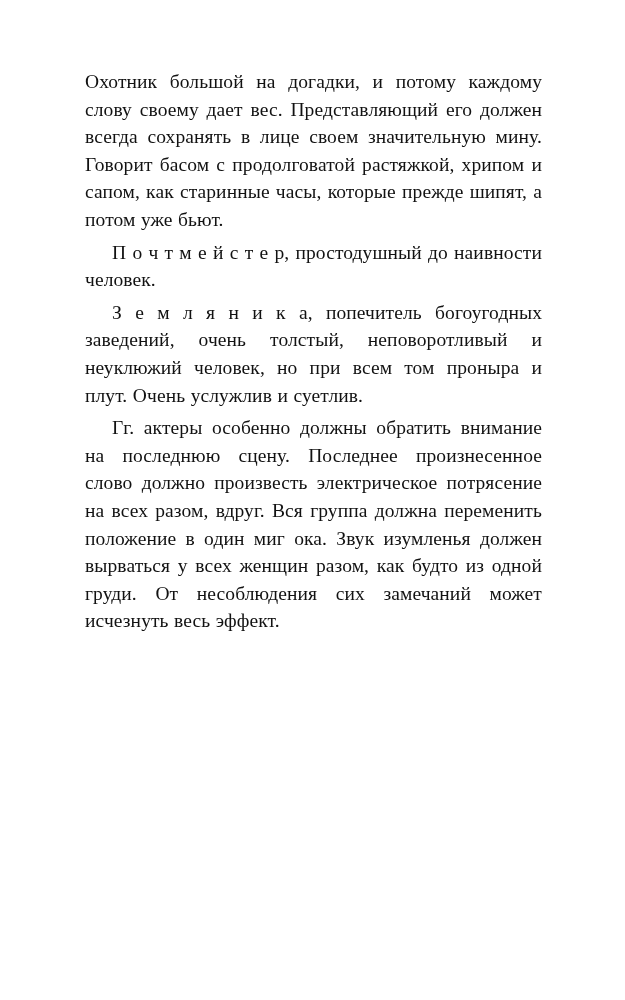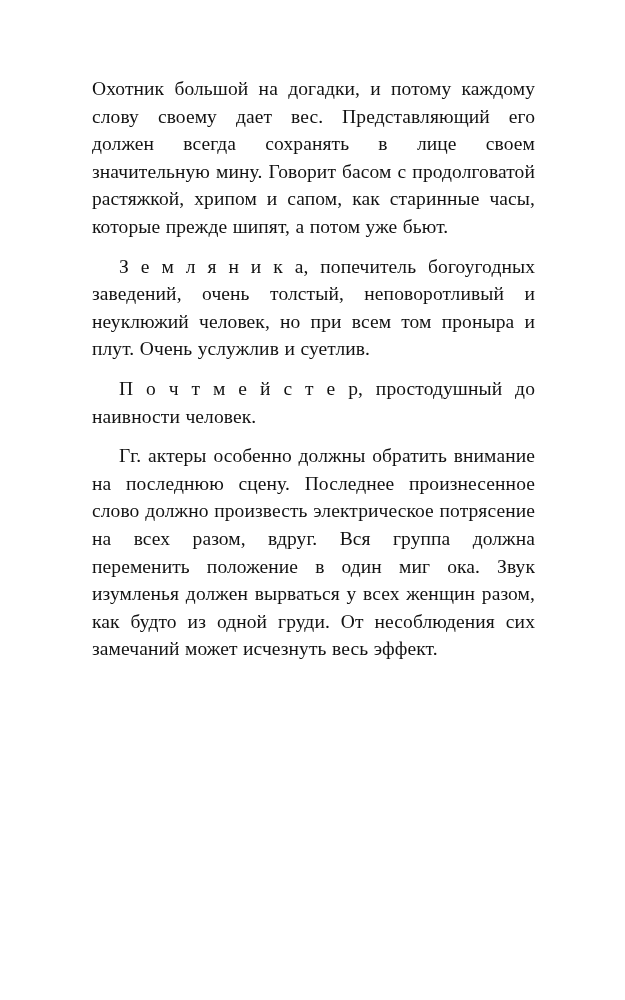--- a/index.html
+++ b/index.html
@@ -15,32 +15,32 @@
     font-family: "Liberation Serif", serif;
   }
   .book-page {
     position: absolute;
     top: 63px;
     left: 80px;
     width: 467px;
     color: #121212;
   }
   .para {
-    margin: 12px;
+    margin: 5px;
     font-size: 19.5px;
     line-height: 27.6px;
     text-align: justify;
     letter-spacing: 0.1px;
     word-spacing: 0.5px;
   }
   .para.indent {
     text-indent: 27px;
   }
 </style>
 </head>
 <body>
 
 <div class="book-page">
   <p class="para">Охотник большой на догадки, и потому каждому слову своему дает вес. Представляющий его должен всегда сохранять в лице своем значительную мину. Говорит басом с продолговатой растяжкой, хрипом и сапом, как старинные часы, которые прежде шипят, а потом уже бьют.</p>
+  <p class="para indent">П о ч т м е й с т е р, простодушный до наивности человек.</p>
   <p class="para indent">З е м л я н и к а, попечитель богоугодных заведений, очень толстый, неповоротливый и неуклюжий человек, но при всем том проныра и плут. Очень услужлив и суетлив.</p>
-  <p class="para indent">П о ч т м е й с т е р, простодушный до наивности человек.</p>
   <p class="para indent">Гг. актеры особенно должны обратить внимание на последнюю сцену. Последнее произнесенное слово должно произвесть электрическое потрясение на всех разом, вдруг. Вся группа должна переменить положение в один миг ока. Звук изумленья должен вырваться у всех женщин разом, как будто из одной груди. От несоблюдения сих замечаний может исчезнуть весь эффект.</p>
 </div>
 
 </body></html>

